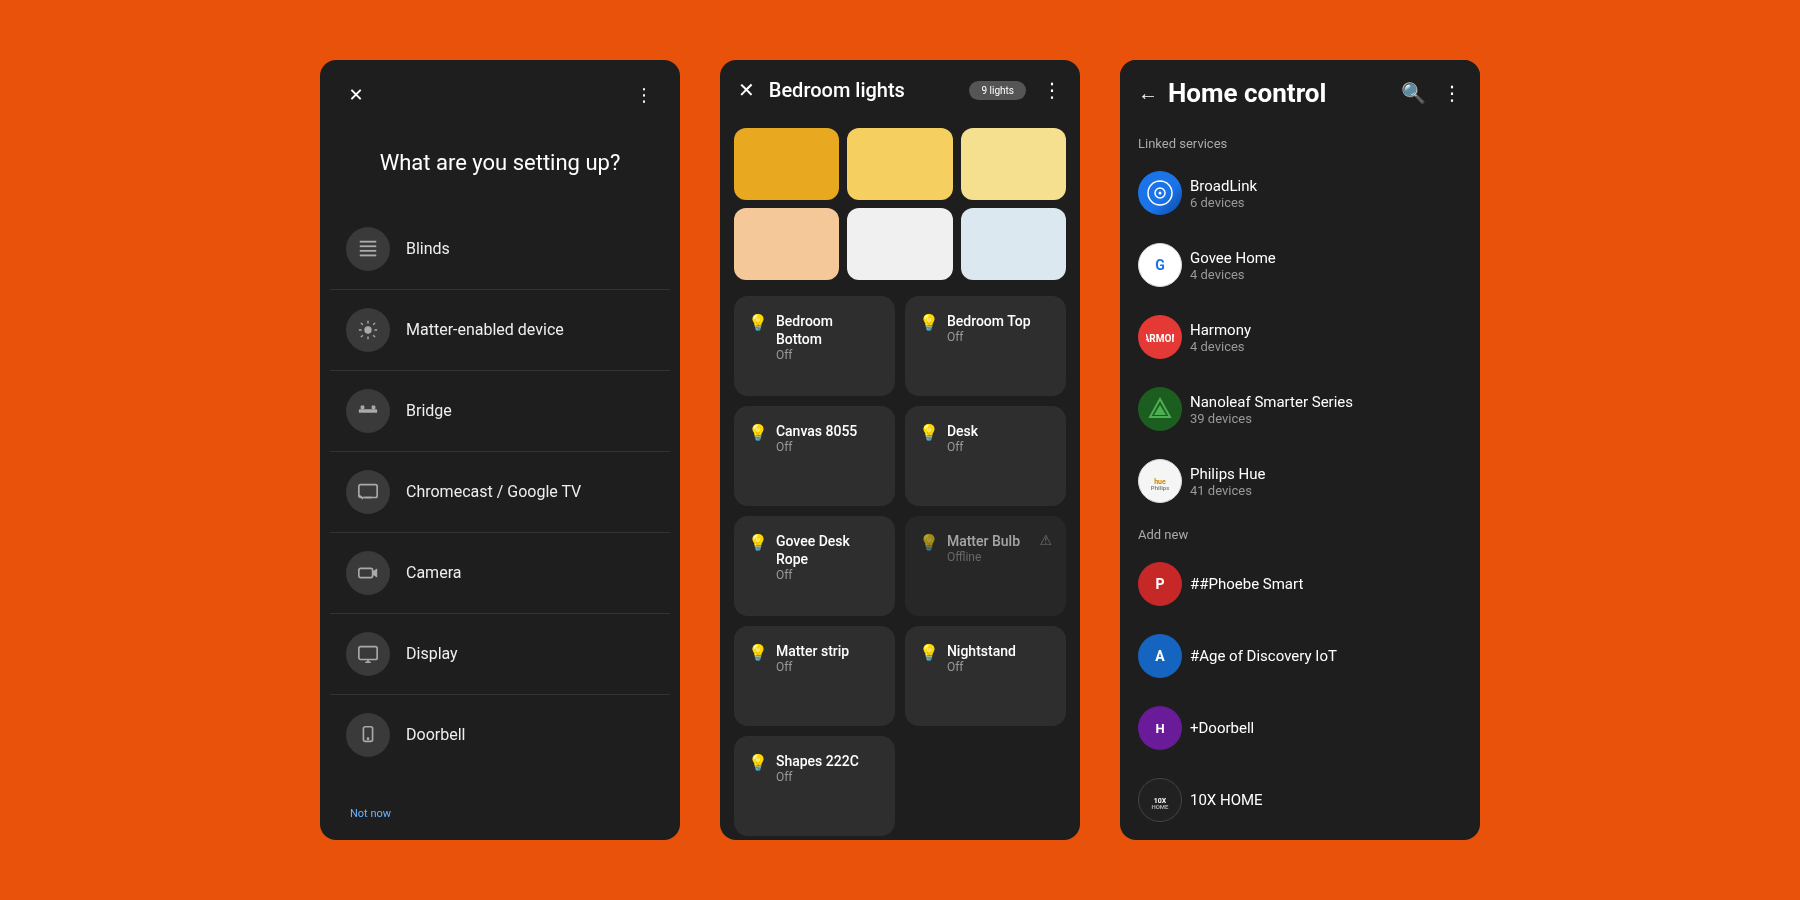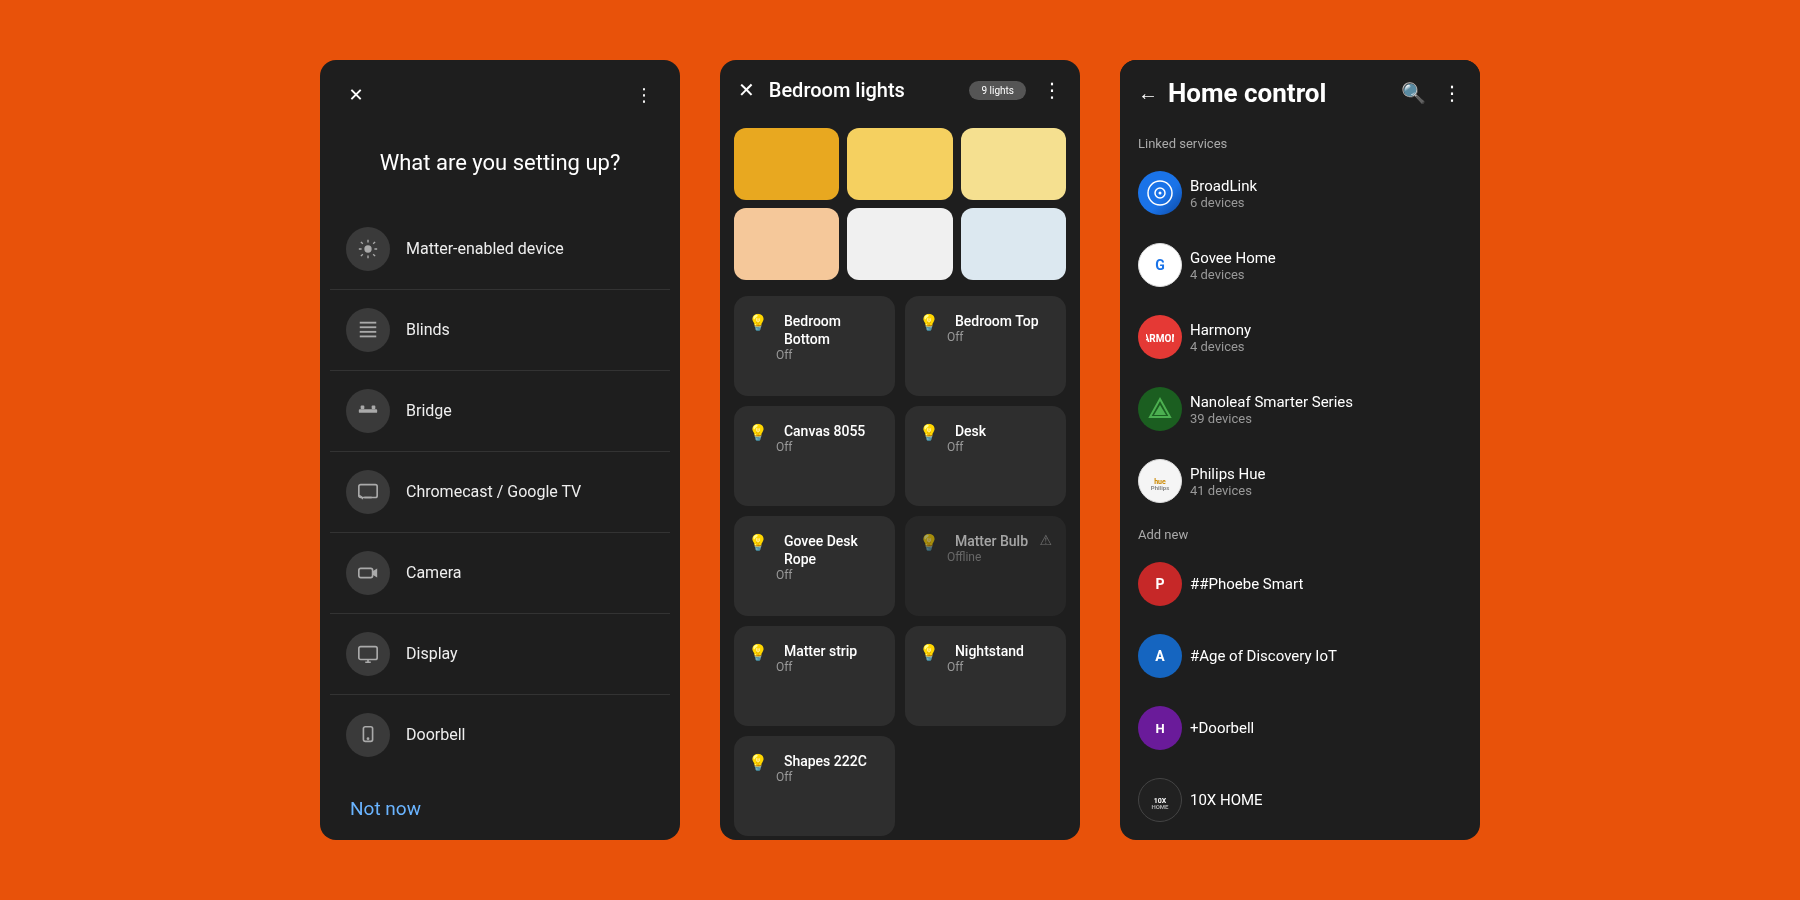--- a/index.html
+++ b/index.html
@@ -87,21 +87,21 @@
       height: 22px;
       fill: #cccccc;
     }
     .setup-label {
       font-size: 16px;
       color: #eeeeee;
     }
     .not-now {
       padding: 20px 30px;
       color: #6ab4ff;
-      font-size: 19px;
+      font-size: 11px;
       cursor: pointer;
     }
 
     
     .panel-bedroom {
       width: 360px;
       height: 780px;
       display: flex;
       flex-direction: column;
     }
@@ -177,21 +177,20 @@
     .device-card-top .bulb-icon {
       font-size: 16px;
       color: #aaaaaa;
       margin-top: 1px;
     }
     .device-card .name {
       font-size: 14px;
       font-weight: 500;
       color: #ffffff;
       line-height: 1.3;
-      margin-left: 8px;
     }
     .device-card .status {
       font-size: 12px;
       color: #999999;
     }
     .device-card .warning-icon {
       margin-left: auto;
       font-size: 14px;
       color: #aaaaaa;
     }
@@ -281,37 +280,37 @@
     <div class="icon-btn">⋮</div>
   </div>
   <div class="title-section">
     <h2>What are you setting up?</h2>
   </div>
   <div class="setup-list">
 
     <div class="setup-item">
       <div class="setup-icon">
         <svg viewBox="0 0 24 24">
-            <circle cx="12" cy="12" r="4" fill="#aaa"></circle>
-            <path d="M12 2v3M12 19v3M2 12h3M19 12h3M4.22 4.22l2.12 2.12M17.66 17.66l2.12 2.12M4.22 19.78l2.12-2.12M17.66 6.34l2.12-2.12" stroke="#aaa" stroke-width="1.5" fill="none"></path>
-          </svg>
-      </div>
-      <span class="setup-label">Matter-enabled device</span>
-    </div>
-
-    <div class="setup-item">
-      <div class="setup-icon">
-        <svg viewBox="0 0 24 24">
             <rect x="3" y="3" width="18" height="2" fill="#aaa"></rect>
             <rect x="3" y="8" width="18" height="2" fill="#aaa"></rect>
             <rect x="3" y="13" width="18" height="2" fill="#aaa"></rect>
             <rect x="3" y="18" width="18" height="2" fill="#aaa"></rect>
           </svg>
       </div>
       <span class="setup-label">Blinds</span>
+    </div>
+
+    <div class="setup-item">
+      <div class="setup-icon">
+        <svg viewBox="0 0 24 24">
+            <circle cx="12" cy="12" r="4" fill="#aaa"></circle>
+            <path d="M12 2v3M12 19v3M2 12h3M19 12h3M4.22 4.22l2.12 2.12M17.66 17.66l2.12 2.12M4.22 19.78l2.12-2.12M17.66 6.34l2.12-2.12" stroke="#aaa" stroke-width="1.5" fill="none"></path>
+          </svg>
+      </div>
+      <span class="setup-label">Matter-enabled device</span>
     </div>
 
     <div class="setup-item">
       <div class="setup-icon">
         <svg viewBox="0 0 24 24">
             <rect x="2" y="10" width="20" height="4" rx="1" fill="#aaa"></rect>
             <rect x="4" y="6" width="4" height="4" rx="1" fill="#aaa"></rect>
             <rect x="16" y="6" width="4" height="4" rx="1" fill="#aaa"></rect>
           </svg>
       </div>

